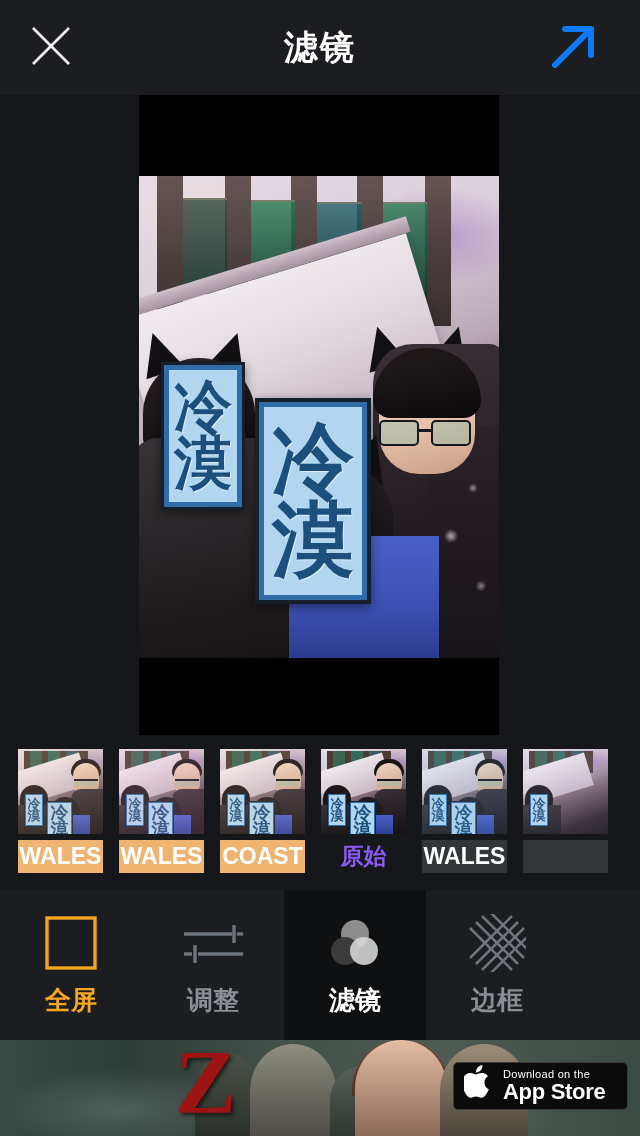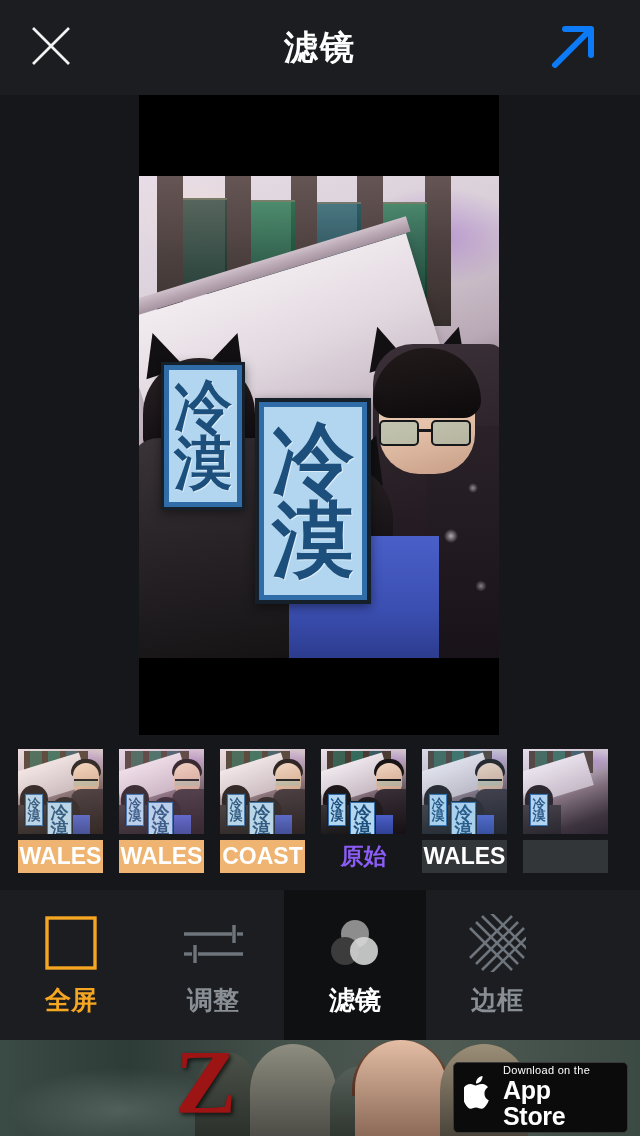--- a/index.html
+++ b/index.html
@@ -351,28 +351,28 @@
   .ad-c2 { left:250px; width:86px; height:92px; background:linear-gradient(180deg,#8e8d80,#4d4c46); }
   .ad-c3 { left:330px; width:62px; height:70px; background:linear-gradient(180deg,#56605a,#303630); }
   .ad-c4 { left:355px; width:92px; height:96px; background:linear-gradient(180deg,#e3bda4,#8c6a58); }
   .ad-c5 { left:440px; width:88px; height:92px; background:linear-gradient(180deg,#9c8f78,#4a443a); }
   .ad-hair {
     position:absolute; left:352px; bottom:40px; width:98px; height:56px;
     border-radius:49px 49px 0 0;
     background:linear-gradient(180deg,#7b4a32,#523022);
   }
   .appstore {
-    position:absolute; right:12px; top:22px; width:175px; height:71px;
+    position:absolute; right:12px; top:22px; width:175px; height:48px;
     background:#0b0b0b; border-radius:5px; border:1px solid #3a3a3a;
     display:flex; align-items:center; padding:0 10px; gap:9px;
   }
   .apple-glyph { font-size:38px; color:#fff; line-height:1; margin-top:-5px; }
   .appstore-text { color:#fff; line-height:1.05; }
   .as-small { font-size:11px; letter-spacing:.3px; }
-  .as-big { font-size:25px; font-weight:700; letter-spacing:-.3px; }
+  .as-big { font-size:22px; font-weight:700; letter-spacing:-.3px; }
 </style>
 </head>
 <body>
 
 <div id="app">
 
   <div class="header">
     <div class="close-btn">
       <svg width="50" height="50" viewBox="0 0 50 50">
         <line x1="7" y1="7" x2="43" y2="43" stroke="#f2f2f2" stroke-width="2.6"></line>

